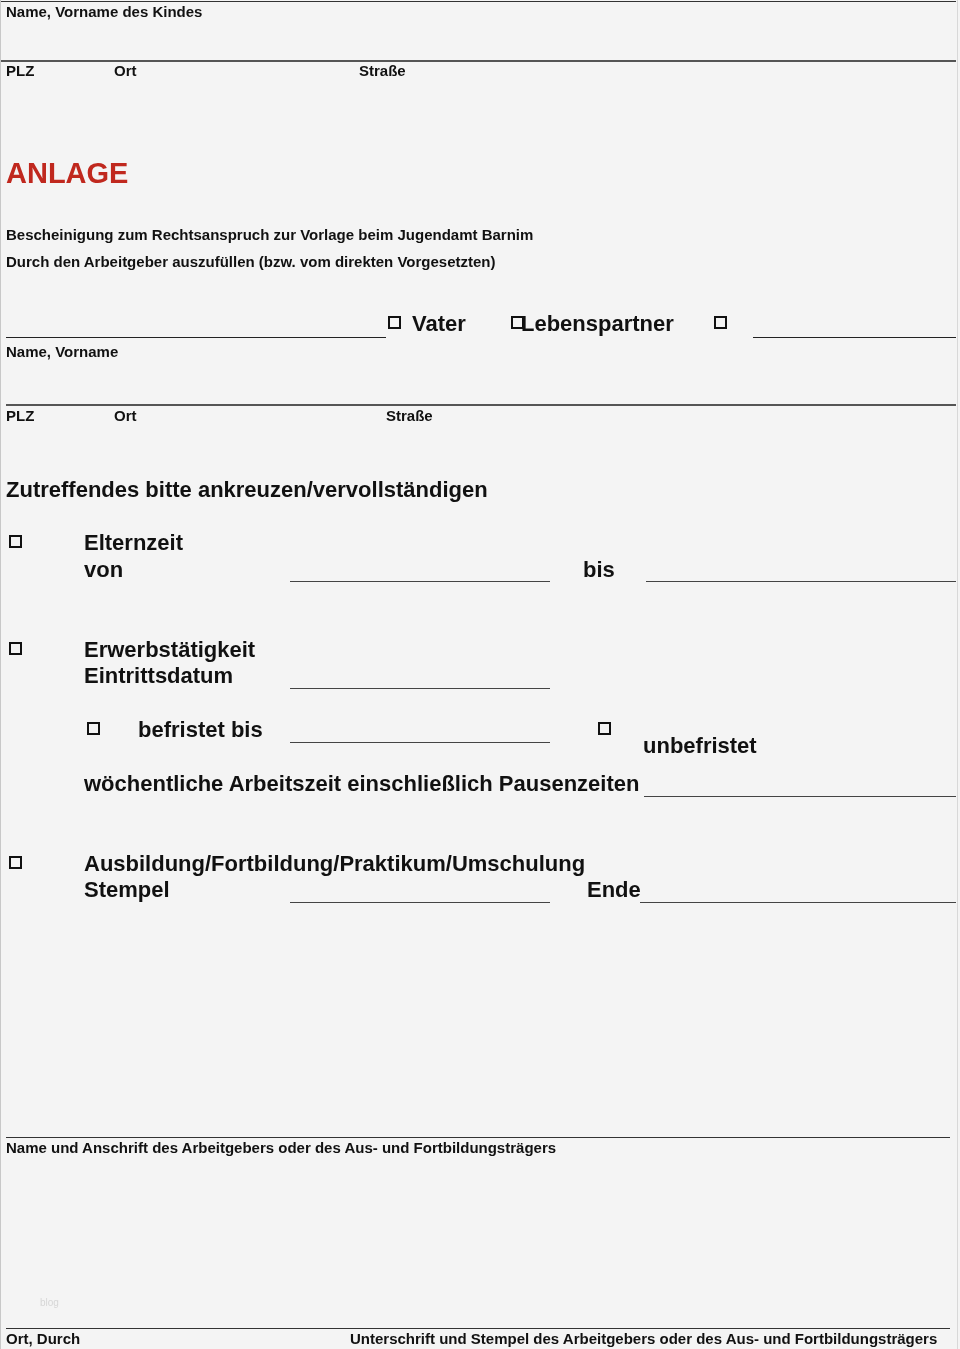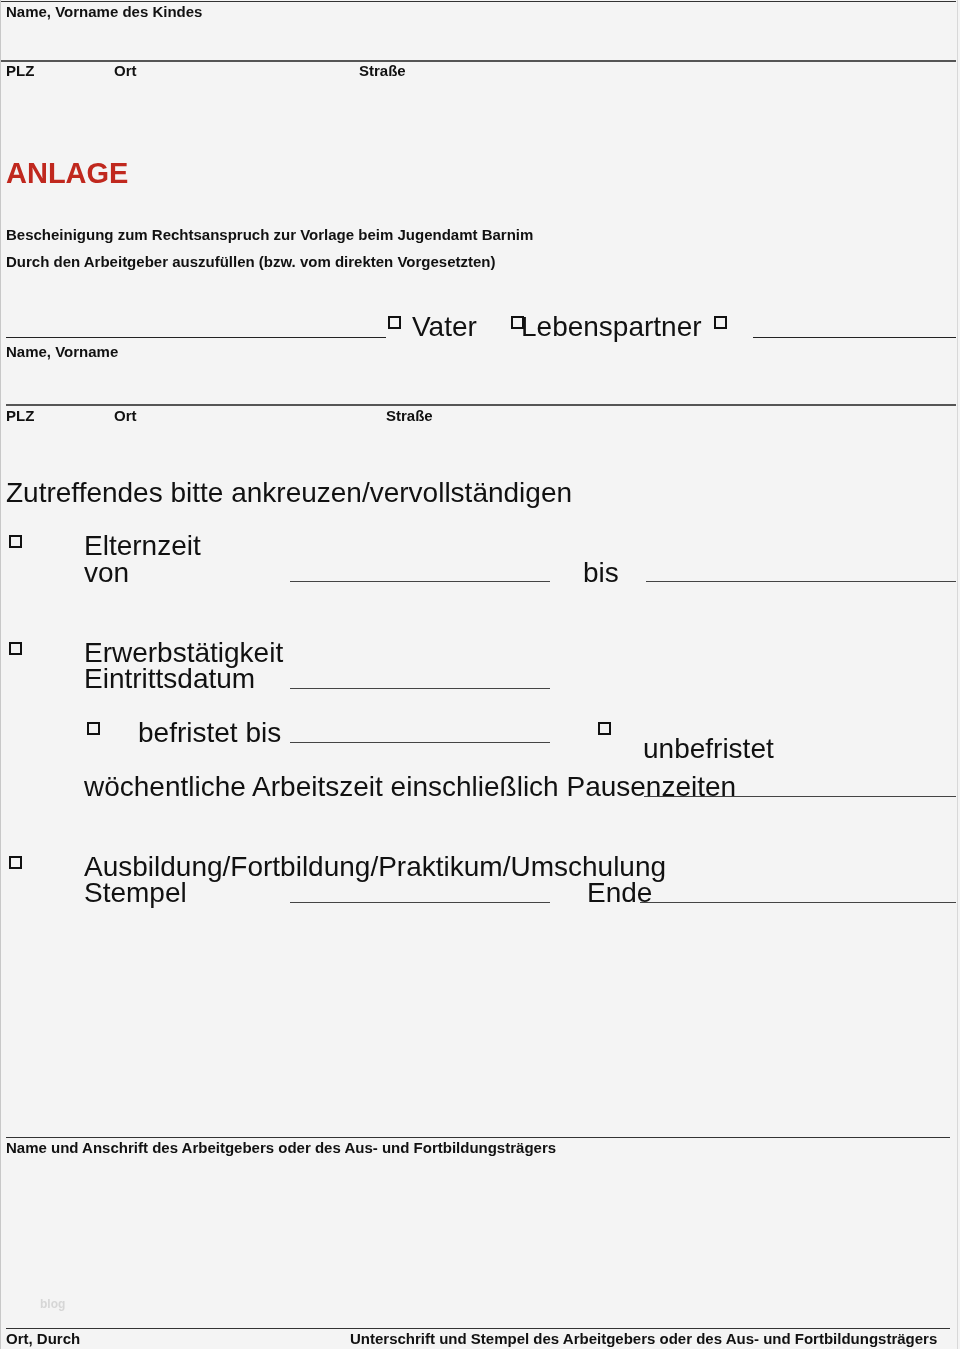--- a/index.html
+++ b/index.html
@@ -8,28 +8,28 @@
       background: #f4f4f4;
       font-family: "Liberation Sans", sans-serif;
       color: #111;
     }
     .page-edge-left { position: absolute; left: 0; top: 0; width: 1px; height: 1349px; background: #c8c8c8; }
     .page-edge-right { position: absolute; left: 957px; top: 0; width: 1px; height: 1349px; background: #d8d8d8; }
     .abs { position: absolute; white-space: nowrap; }
     .hline { position: absolute; height: 1px; background: #222; }
     .hline.thick { height: 2px; background: #555; }
     .small { font-size: 15px; font-weight: bold; }
-    .med { font-size: 28px; }
+    .med { font-size: 22px; font-weight: bold; }
     .title-red { font-size: 29px; font-weight: bold; color: #c0281e; }
     .title-main { font-size: 15px; font-weight: bold; }
     .cb {
       position: absolute; width: 13px; height: 13px;
       border: 2px solid #111; box-sizing: border-box; background: transparent;
     }
-    .watermark { color: #d6d6d6; font-size: 12px; font-weight: bold; }
+    .watermark { color: #d6d6d6; font-size: 10px; }
   </style>
 </head>
 <body>
 
 <div class="page-edge-left"></div>
 <div class="page-edge-right"></div>
 
 <div class="hline" style="left:1px; top:1px; width:955px; background:#333;"></div>
 <div class="abs small" style="left:6px; top:3px;">Name, Vorname des Kindes</div>
 <div class="hline thick" style="left:1px; top:60px; width:955px;"></div>

